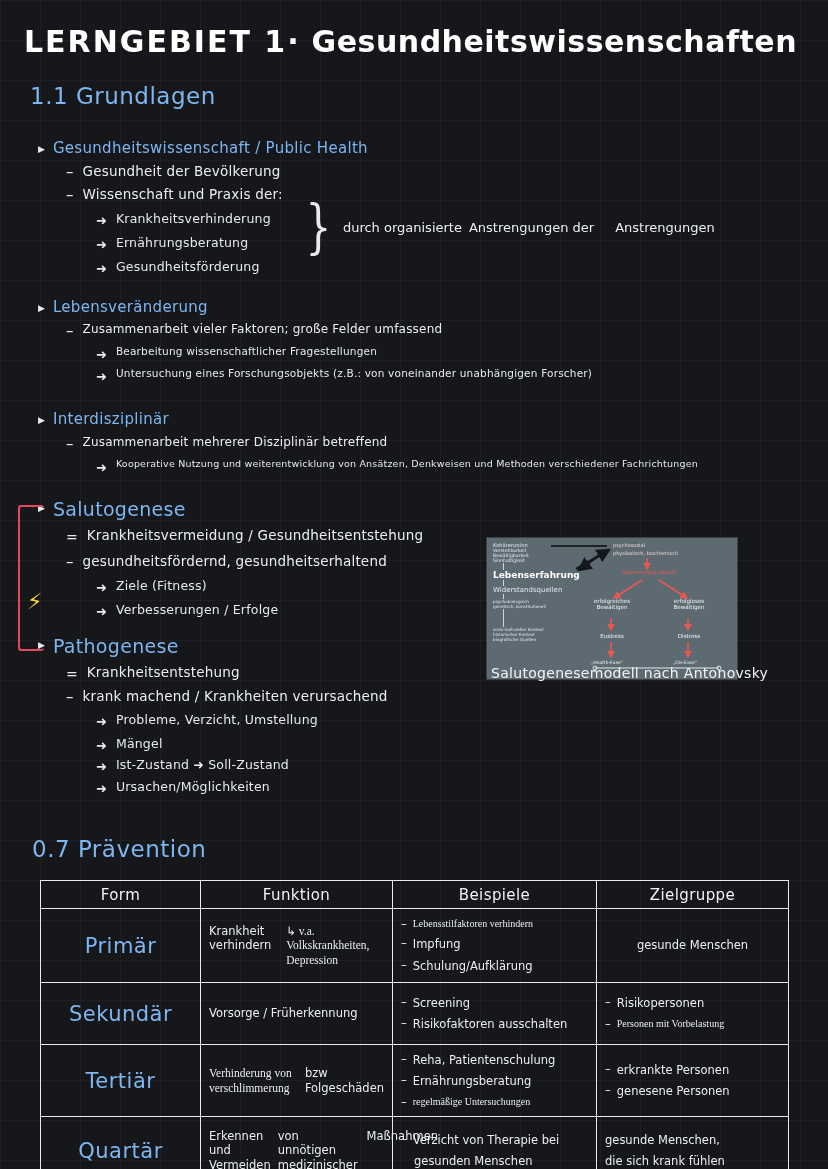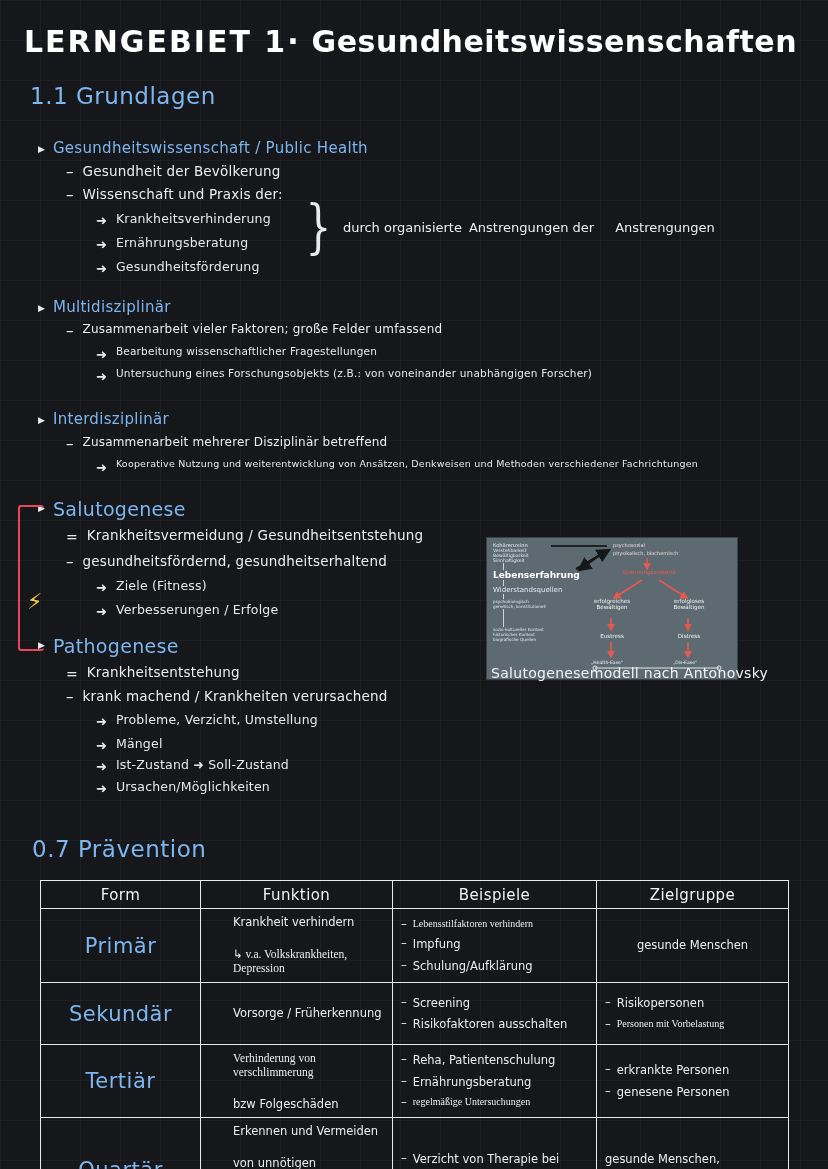--- a/index.html
+++ b/index.html
@@ -180,21 +180,21 @@
   .col-funk  { width: 192px; }
   .col-beisp { width: 204px; }
   .col-ziel  { width: 192px; }
 
   .form-cell {
     text-align: center;
     font-size: 21px;
     color: #7eb6f0;
     letter-spacing: 0.5px;
   }
-  .cell-lines { display: flex; flex-direction: column; gap: 17px; margin-left: 24px; }
+  .cell-lines { display: flex; flex-direction: row; gap: 7px; }
   .cell-lines .ln { font-size: 11.5px; color: #eceef0; line-height: 1.25; }
   .cell-lines .ln.indent { padding-left: 2px; }
   .bullet-list { display: flex; flex-direction: column; gap: 7px; }
   .bullet-list .bl {
     display: flex; align-items: flex-start;
     font-size: 11.5px; color: #eceef0; line-height: 1.25;
   }
   .bullet-list .bl .bd { margin-right: 6px; line-height: 1.1; }
   .plain-lines { display: flex; flex-direction: column; gap: 6px; }
   .plain-lines .ln { font-size: 11.5px; color: #eceef0; line-height: 1.3; }
@@ -252,21 +252,21 @@
       <span class="brace">}</span>
       <div class="brace-lines">
         <div>durch organisierte</div>
         <div>Anstrengungen der</div>
         <div>Anstrengungen</div>
       </div>
     </div>
 
     <div class="row" style="left:38px; top:298px;">
       <span class="bullet-tri">▶</span>
-      <span class="lvl1-text blue-sm">Multidisziplinär</span>
+      <span class="lvl1-text blue-sm">Lebensveränderung</span>
     </div>
     <div class="row" style="left:66px; top:322px;">
       <span class="dash">–</span>
       <span class="lvl2-text sm">Zusammenarbeit vieler Faktoren; große Felder umfassend</span>
     </div>
     <div class="row" style="left:96px; top:345px;">
       <span class="arrow">➜</span>
       <span class="lvl3-text xs">Bearbeitung wissenschaftlicher Fragestellungen</span>
     </div>
     <div class="row" style="left:96px; top:367px;">

